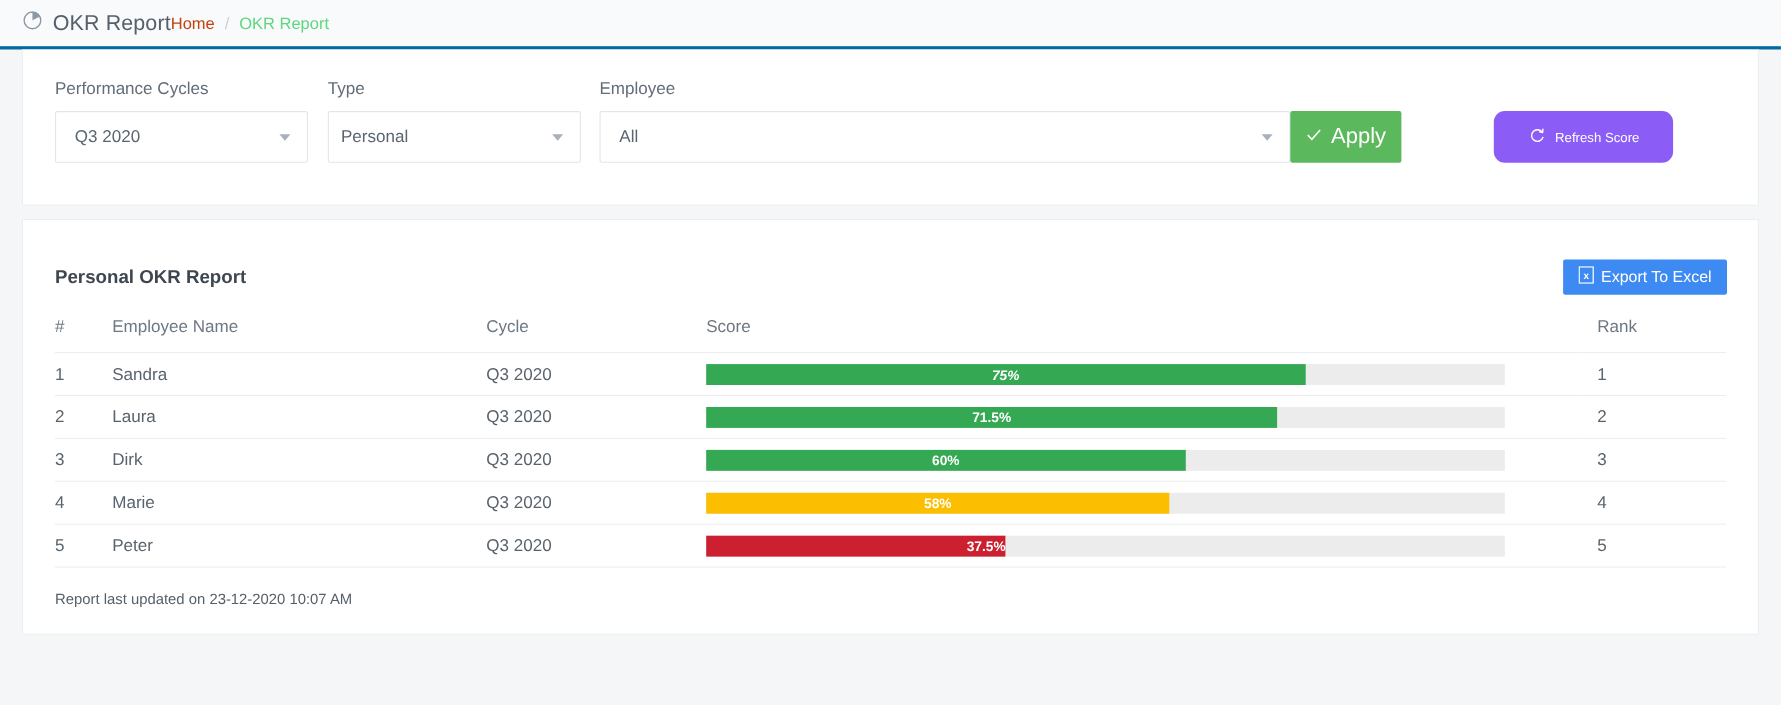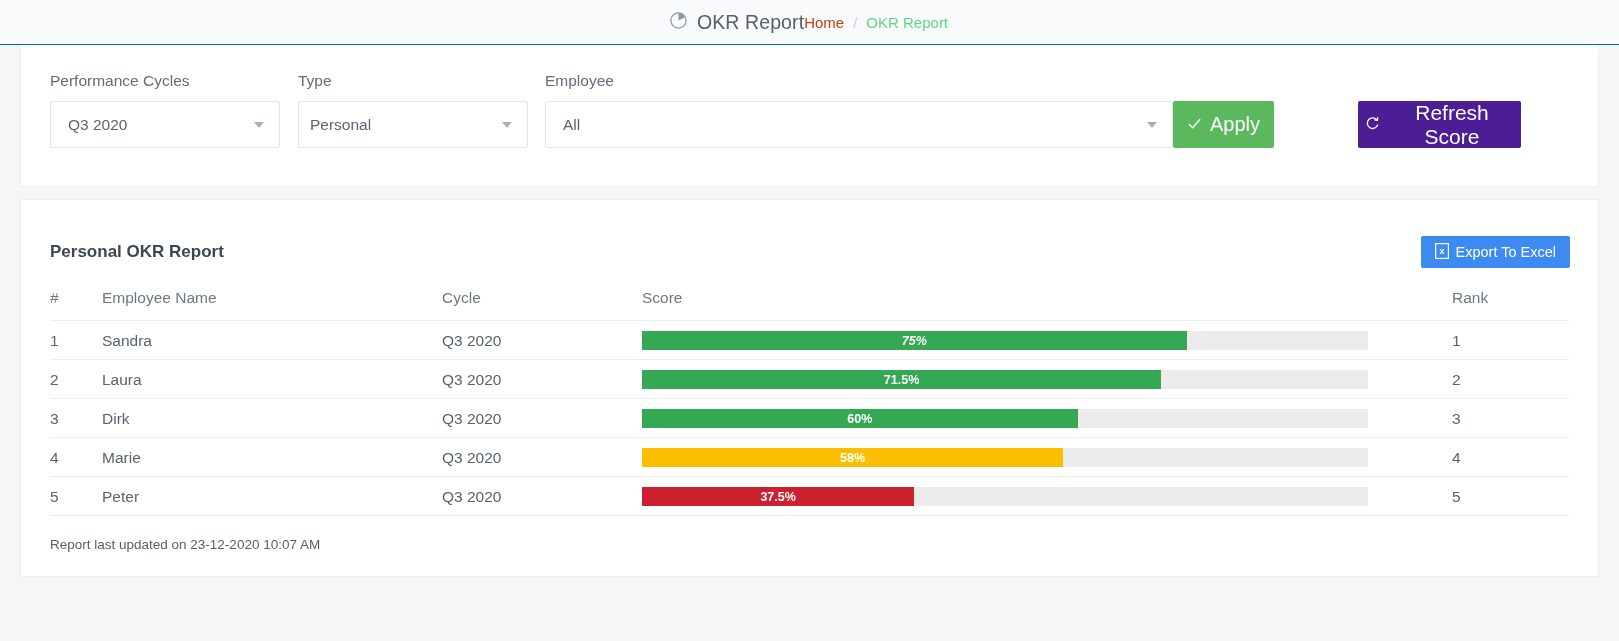--- a/index.html
+++ b/index.html
@@ -15,24 +15,24 @@
     height: 641px;
     position: relative;
     background: #f4f6f8;
     overflow: hidden;
   }
 
   
   .topbar {
     height: 45px;
     background: #f8fafb;
-    border-bottom: 1px solid #0369a1;
-    display: flex;
-    align-items: center;
-    justify-content: center;
+    border-bottom: 3px solid #0369a1;
+    display: flex;
+    align-items: center;
+    justify-content: flex-start;
     padding: 0 22px 0 20px;
   }
   .topbar-left {
     display: flex;
     align-items: center;
     gap: 9px;
   }
   .pie-icon { display: block; }
   .page-title {
     font-size: 19.5px;
@@ -119,22 +119,23 @@
     height: 47px;
     background: #5cb85c;
     font-size: 20px;
   }
   .btn-refresh {
     position: absolute;
     left: 1337px;
     bottom: 38px;
     width: 163px;
     height: 47px;
-    background: #4c1d95;
-    font-size: 21px;
+    background: #8b5cf6;
+    font-size: 12px;
+    border-radius: 10px;
   }
 
   
   .report-card {
     position: absolute;
     left: 20px;
     top: 199px;
     width: 1579px;
     height: 378px;
     background: #ffffff;
@@ -362,21 +363,21 @@
               </div>
             </td>
             <td class="col-rank">4</td>
           </tr>
           <tr>
             <td class="col-num">5</td>
             <td class="col-name cell-name">Peter</td>
             <td class="col-cycle cell-cycle">Q3 2020</td>
             <td class="col-score">
               <div class="bar-track">
-                <div class="bar-fill" style="width:37.5%; background:#cc2030;">
+                <div class="bar-fill" style="width:37.5%; background:#cc2030;justify-content:flex-end;">
                   <span class="bar-label">37.5%</span>
                 </div>
               </div>
             </td>
             <td class="col-rank">5</td>
           </tr>
         </tbody>
     </table>
 
     <div class="report-footer">Report last updated on 23-12-2020 10:07 AM</div>

